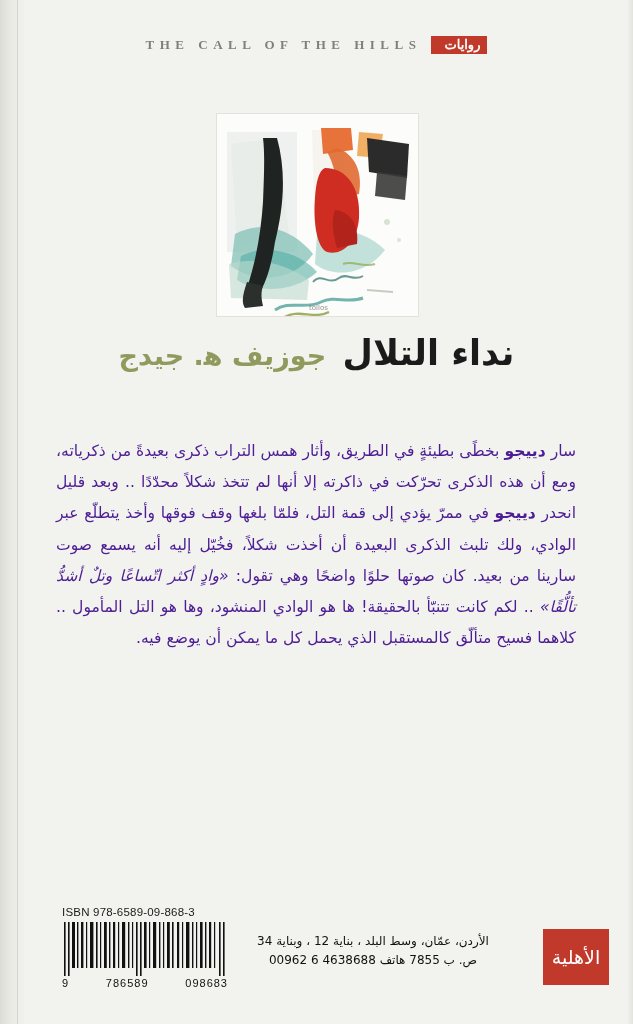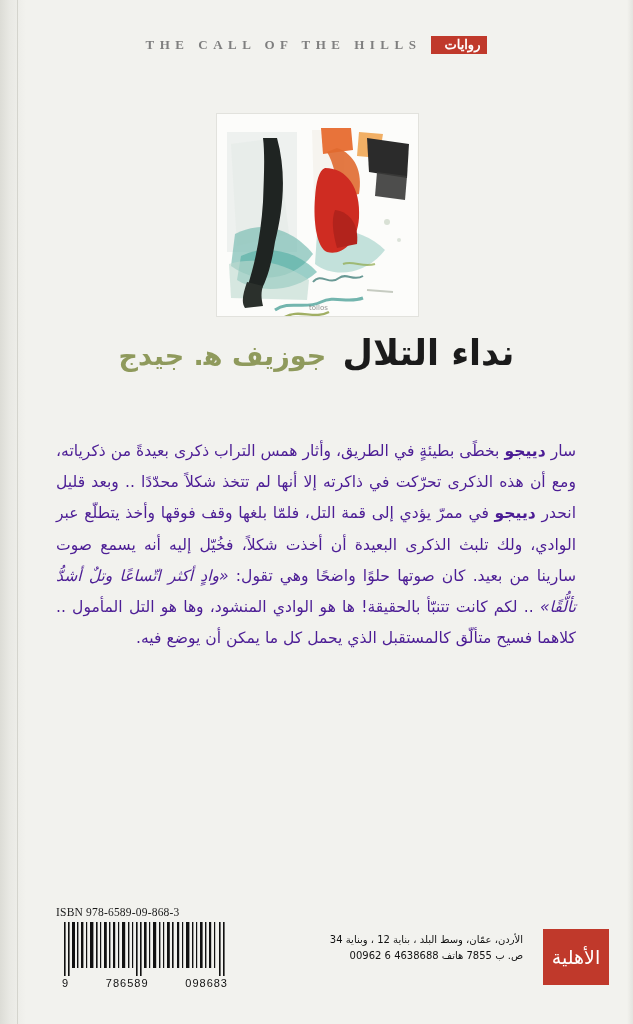--- a/index.html
+++ b/index.html
@@ -125,23 +125,23 @@
     line-height: 2.0;
     color: #4c1d95;
     margin-top: 40px;
   }
   .blurb b { font-weight: 700; }
   .blurb i { font-style: italic; }
 
   
   .isbn-text {
     position: absolute;
-    left: 56px;
+    left: 62px;
     top: 906px;
-    font-family: Liberation Serif, serif;
+    font-family: Liberation Sans, sans-serif;
     font-size: 11.5px;
     color: #1a1a1a;
     letter-spacing: 0.2px;
   }
   .barcode-wrap {
     position: absolute;
     left: 62px;
     top: 922px;
     width: 166px;
   }
@@ -160,23 +160,23 @@
     letter-spacing: 1px;
   }
 
   
   .pub-info {
     position: absolute;
     right: 110px;
     top: 932px;
     width: 300px;
     direction: rtl;
-    text-align: right;
-    font-family: "DejaVu Sans", sans-serif;
-    font-size: 10px;
+    text-align: center;
+    font-family: "DejaVu Sans", sans-serif;
+    font-size: 12px;
     line-height: 1.62;
     color: #111111;
   }
   .pub-info .line { white-space: nowrap; }
 
   .pub-logo {
     position: absolute;
     right: 24px;
     top: 929px;
     width: 66px;

